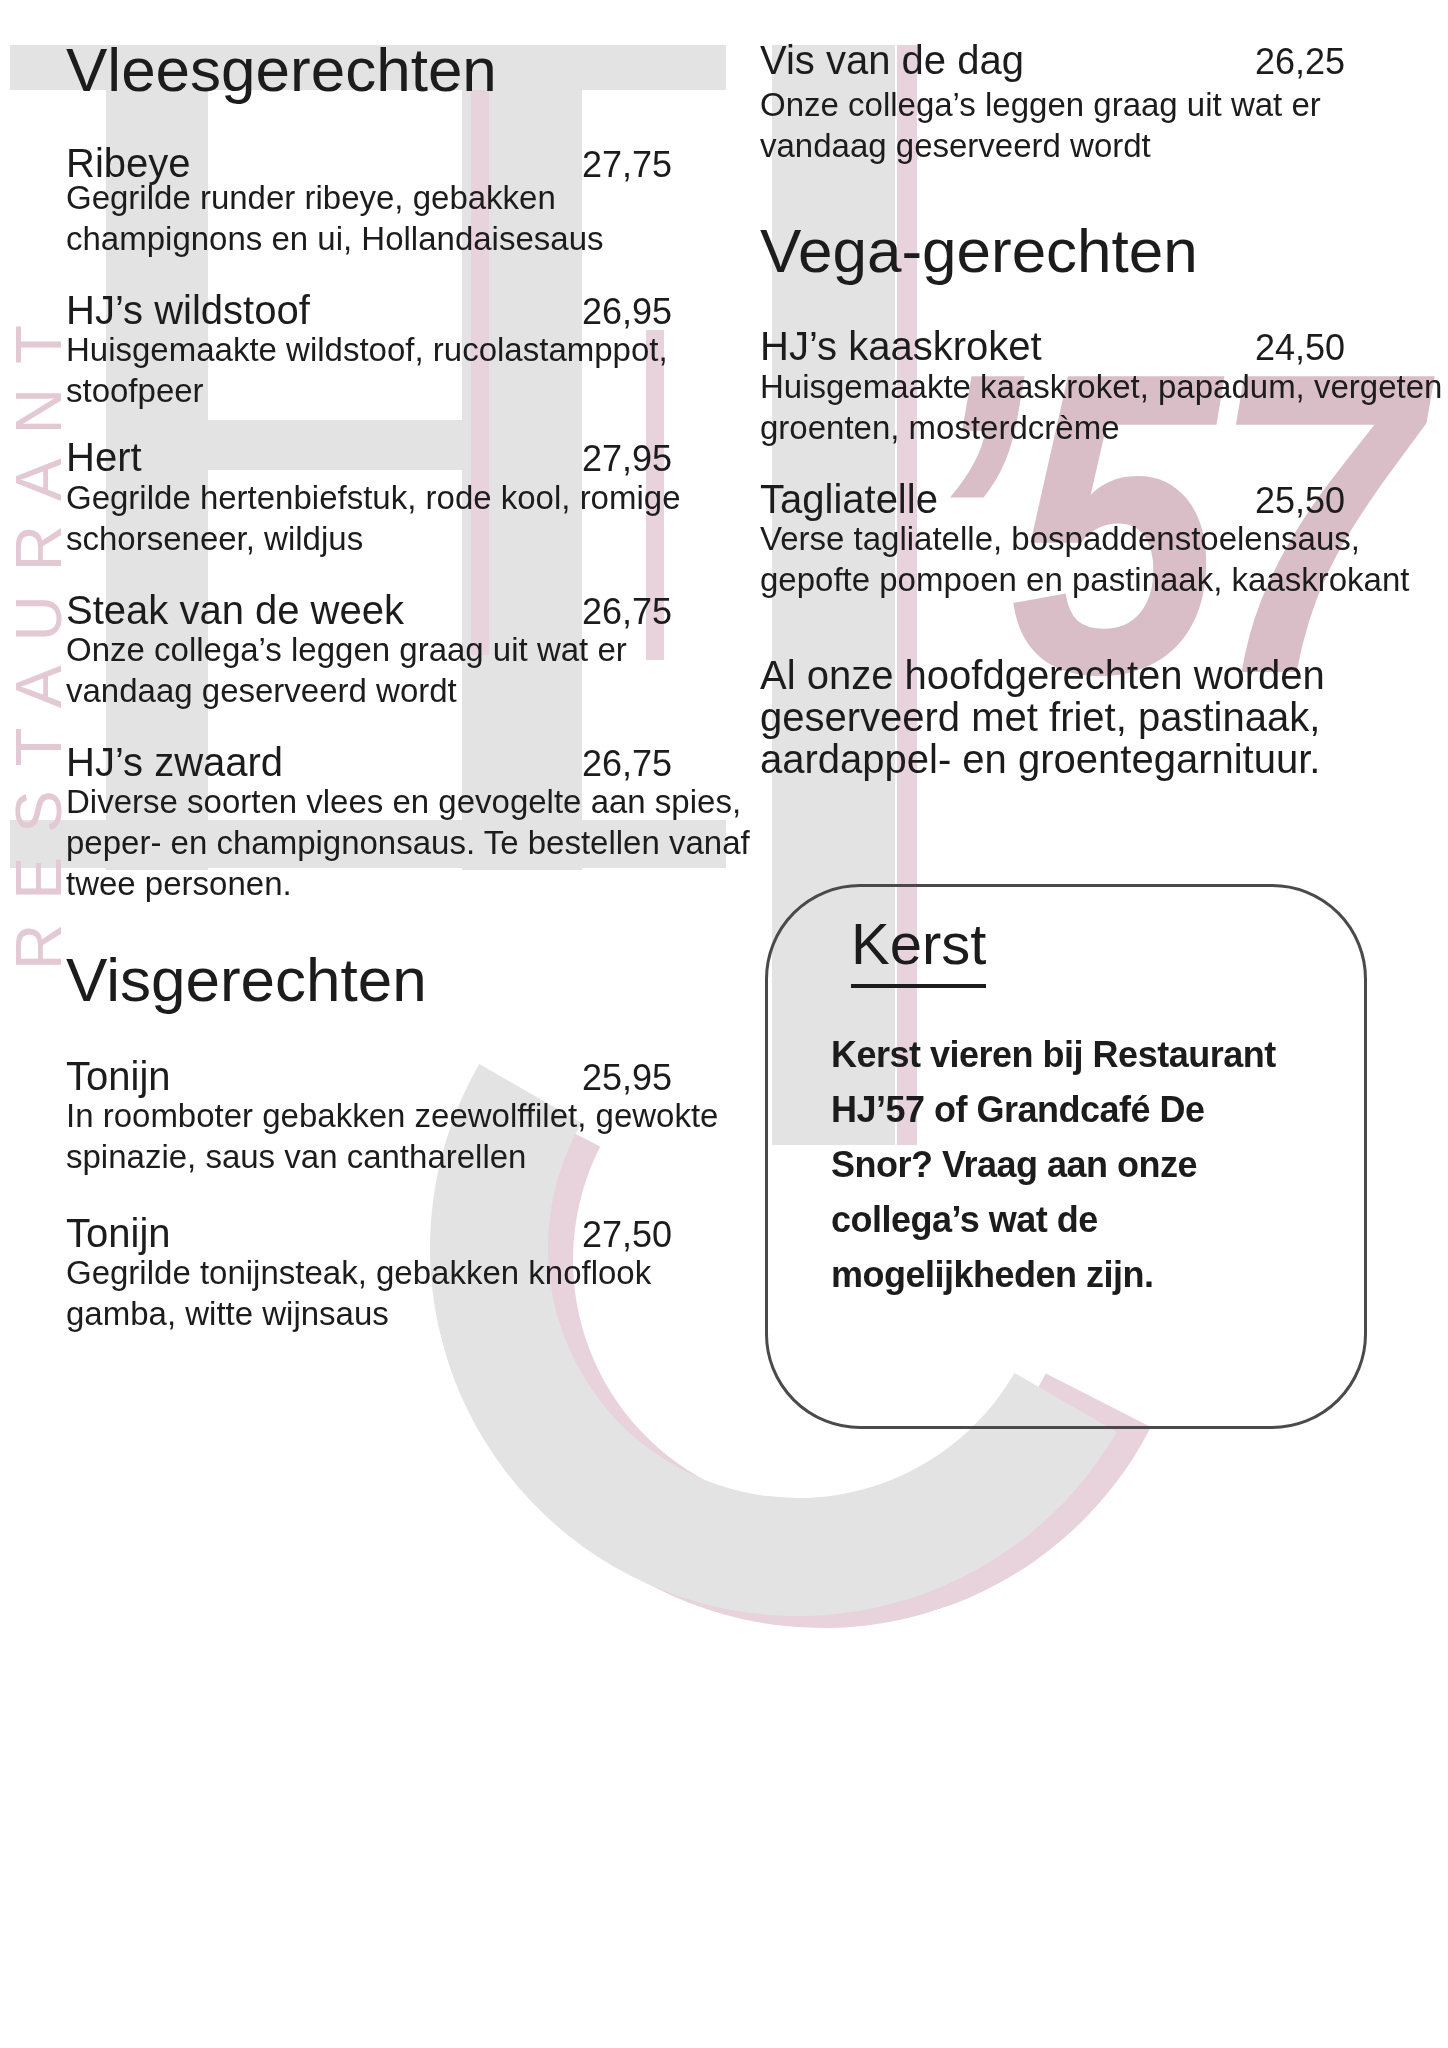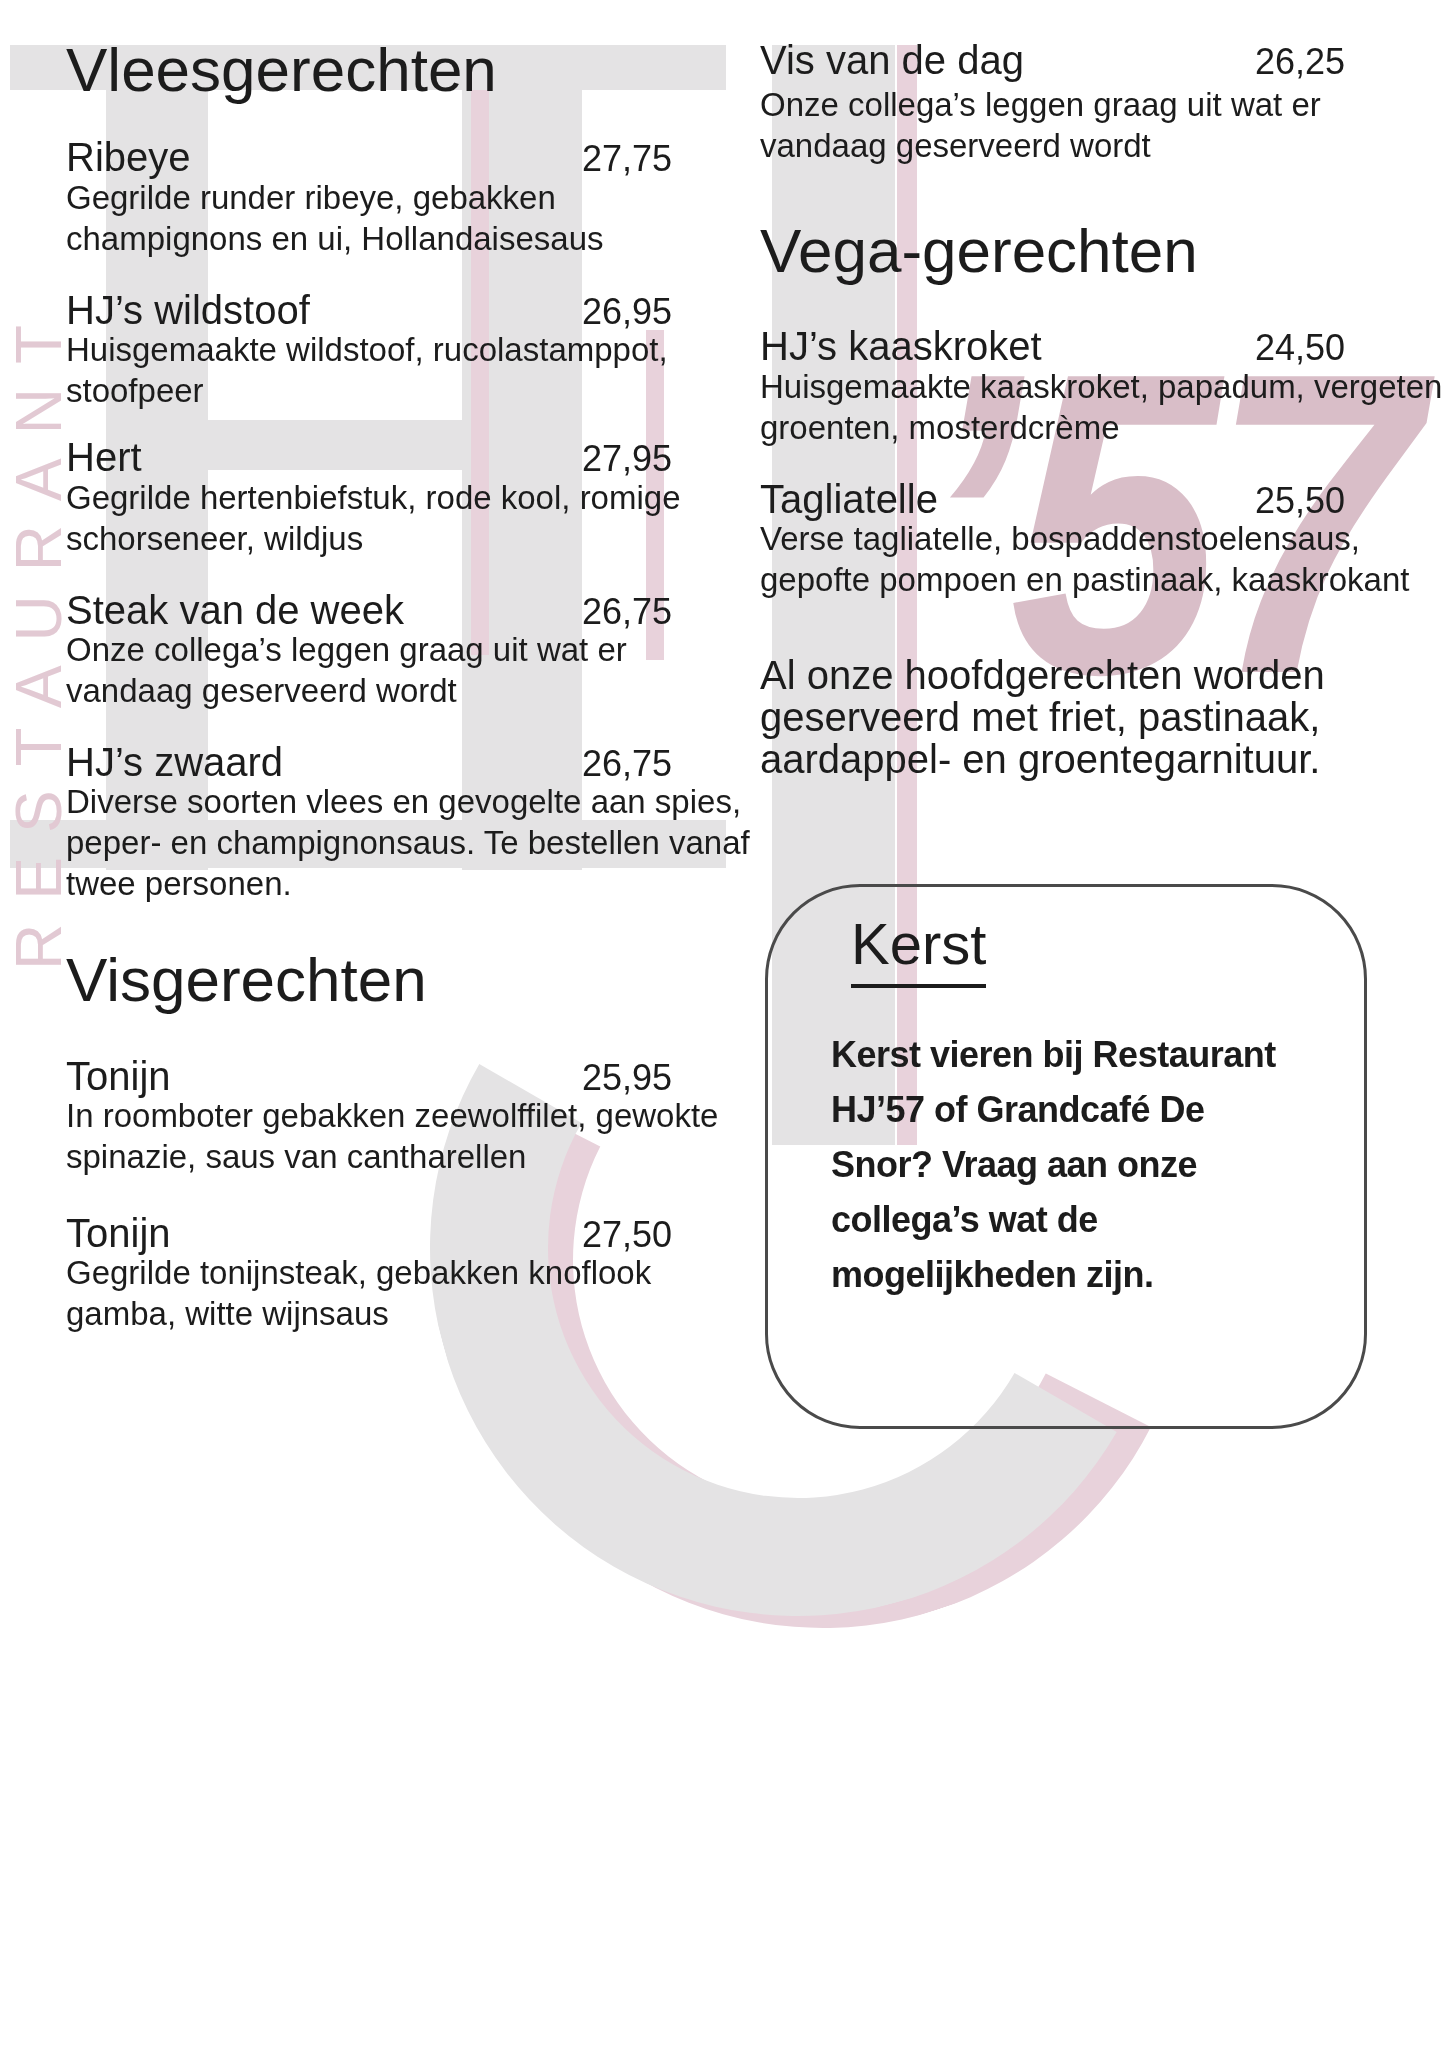--- a/index.html
+++ b/index.html
@@ -102,21 +102,21 @@
     <div class="wm-hook greyhook" style="left:430px;top:880px;width:500px;height:500px;"></div>
 
     <div class="wm-57">’57</div>
 
     <div class="wm-vertical">RESTAURANT</div>
   </div>
 
   <div class="col-left">
     <h1 class="section-title" style="top:36px;">Vleesgerechten</h1>
 
-    <div class="row" style="top:134px;gap:37px;">
+    <div class="row" style="top:140px;gap:37px;">
       <span class="nm">Ribeye</span>
       <span class="pr">27,75</span>
     </div>
     <div class="desc" style="top:177px;">Gegrilde runder ribeye, gebakken
 champignons en ui, Hollandaisesaus</div>
 
     <div class="row" style="top:287px;">
       <span class="nm">HJ’s wildstoof</span>
       <span class="pr">26,95</span>
     </div>

